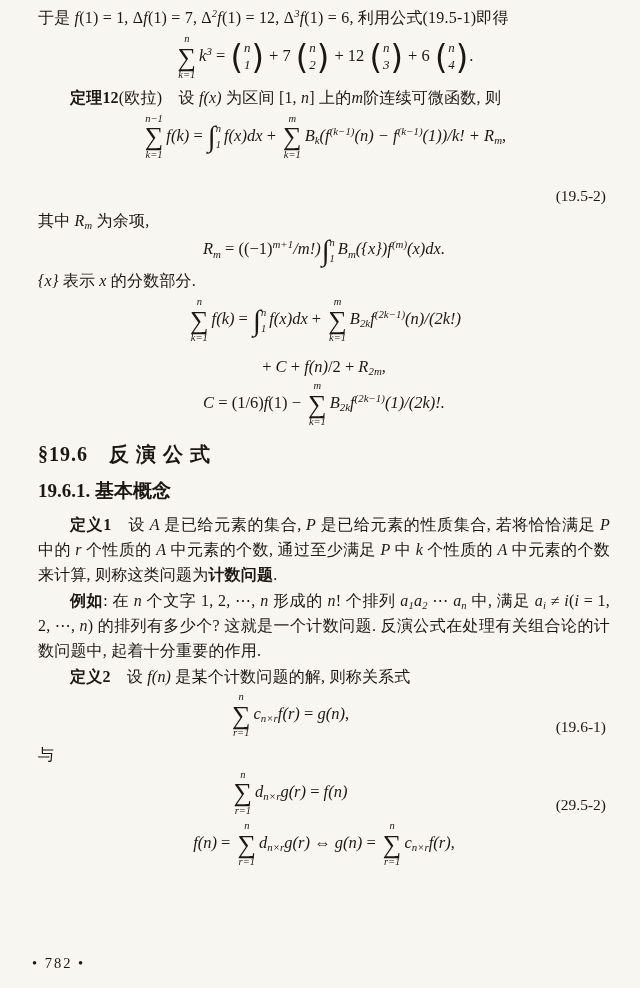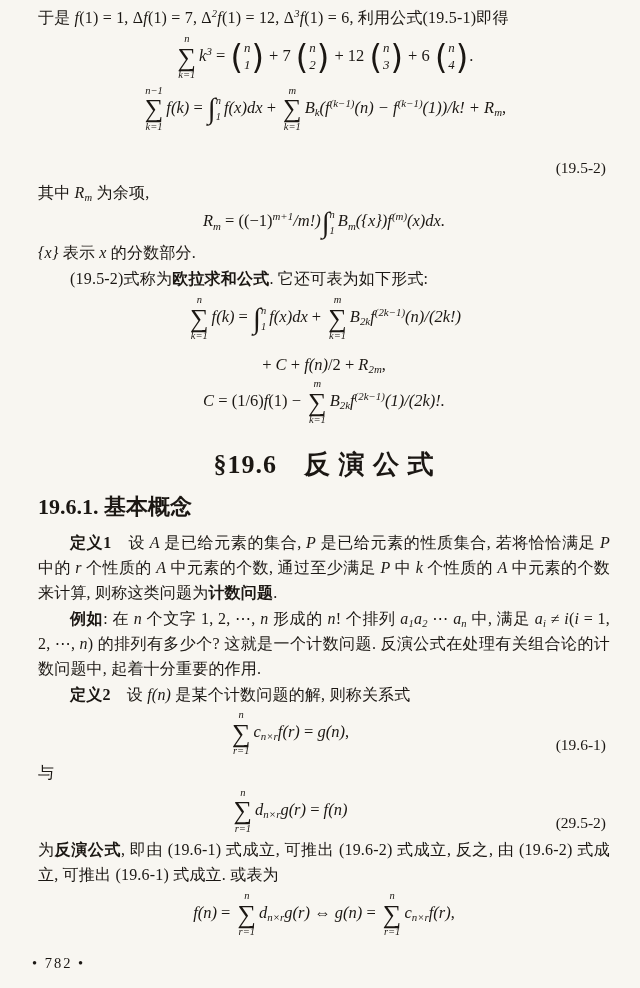--- a/index.html
+++ b/index.html
@@ -23,22 +23,22 @@
   .intop{display:inline-flex;vertical-align:middle;margin:0 3px 0 1px;}
   .intop .ig{font-size:29px;line-height:1;}
   .intop .ilims{display:inline-flex;flex-direction:column;justify-content:space-between;font-size:10.5px;font-style:italic;}
   .binom{display:inline-flex;align-items:center;vertical-align:middle;margin:0 1px;}
   .binom .par{font-size:32px;line-height:1;font-weight:400;font-family:"DejaVu Sans","Liberation Sans",sans-serif;transform:scaleY(1.05);}
   .binom .bcol{display:inline-flex;flex-direction:column;align-items:center;font-size:13px;font-style:italic;line-height:1.3;padding:0 1px;}
   .eqtag{text-align:right;font-size:15.5px;padding-right:4px;line-height:22px;margin-top:24px;}
   .eqrow{display:flex;align-items:center;margin:2px 0;}
   .eqrow .formula{flex:1;margin:0;}
   .eqrow .eqtag{width:66px;flex:none;}
-  .sec-title{text-align:center;font-size:26px;font-weight:bold;margin:20px 0 10px;letter-spacing:1px;}
-  .sub-title{font-size:22px;font-weight:bold;margin:8px 0;}
+  .sec-title{text-align:left;font-size:20px;font-weight:bold;margin:12px 0 10px;letter-spacing:1px;}
+  .sub-title{font-size:19px;font-weight:bold;margin:8px 0;}
   .footer{position:absolute;left:32px;bottom:16px;font-size:14.5px;letter-spacing:2px;}
 </style>
 </head>
 <body style="background-color: rgb(248, 246, 241); color: rgb(27, 23, 19);">
 
 <div class="page">
   <p class="para"><span>于是 </span><i>f</i><span>(1) = 1, Δ</span><i>f</i><span>(1) = 7, Δ</span><sup>2</sup><i>f</i><span>(1) = 12, Δ</span><sup>3</sup><i>f</i><span>(1) = 6, 利用公式(19.5-1)即得</span></p>
   <div class="formula"><span class="bigop">
         <span class="lim">n</span>
         <span class="op">∑</span>
@@ -65,20 +65,21 @@
         </span>
         <span class="par">)</span>
       </span><span> + 6 </span><span class="binom">
         <span class="par">(</span>
         <span class="bcol">
           <span>n</span>
           <span>4</span>
         </span>
         <span class="par">)</span>
       </span><span>.</span></div>
+  <p class="para ind"><b>定理12</b><span>(欧拉)　设 </span><i>f(x)</i><span> 为区间 [1, </span><i>n</i><span>] 上的</span><i>m</i><span>阶连续可微函数, 则</span></p>
   <div class="formula"><span class="bigop">
         <span class="lim">n−1</span>
         <span class="op">∑</span>
         <span class="lim">k=1</span>
       </span><i>f(k)</i><span> = </span><span class="intop">
         <span class="ig">∫</span>
         <span class="ilims">
           <span>n</span>
           <span>1</span>
         </span>
@@ -90,21 +91,20 @@
   <div class="eqtag">(19.5-2)</div>
   <p class="para"><span>其中 </span><i>R</i><sub>m</sub><span> 为余项,</span></p>
   <div class="formula"><i>R</i><sub>m</sub><span> = ((−1)</span><sup>m+1</sup><i>/m!)</i><span class="intop">
         <span class="ig">∫</span>
         <span class="ilims">
           <span>n</span>
           <span>1</span>
         </span>
       </span><i>B</i><sub>m</sub><i>({x})f</i><sup>(m)</sup><i>(x)dx.</i></div>
   <p class="para"><i>{x}</i><span> 表示 </span><i>x</i><span> 的分数部分.</span></p>
-  <p class="para ind"><span>(19.5-2)式称为</span><b>欧拉求和公式</b><span>. 它还可表为如下形式:</span></p>
   <div class="formula"><span class="bigop">
         <span class="lim">n</span>
         <span class="op">∑</span>
         <span class="lim">k=1</span>
       </span><i>f(k)</i><span> = </span><span class="intop">
         <span class="ig">∫</span>
         <span class="ilims">
           <span>n</span>
           <span>1</span>
         </span>
@@ -140,21 +140,20 @@
 
   <div class="eqrow">
     <div class="formula"><span class="bigop">
           <span class="lim">n</span>
           <span class="op">∑</span>
           <span class="lim">r=1</span>
         </span><i>d</i><sub>n×r</sub><i>g(r)</i><span> = </span><i>f(n)</i></div>
     <div class="eqtag">(29.5-2)</div>
   </div>
 
-  <p class="para"><span>为</span><b>反演公式</b><span>, 即由 (19.6-1) 式成立, 可推出 (19.6-2) 式成立, 反之, 由 (19.6-2) 式成立, 可推出 (19.6-1) 式成立. 或表为</span></p>
   <div class="formula"><i>f(n)</i><span> = </span><span class="bigop">
         <span class="lim">n</span>
         <span class="op">∑</span>
         <span class="lim">r=1</span>
       </span><i>d</i><sub>n×r</sub><i>g(r)</i><span> ⇔ </span><i>g(n)</i><span> = </span><span class="bigop">
         <span class="lim">n</span>
         <span class="op">∑</span>
         <span class="lim">r=1</span>
       </span><i>c</i><sub>n×r</sub><i>f(r)</i><span>,</span></div>
 

